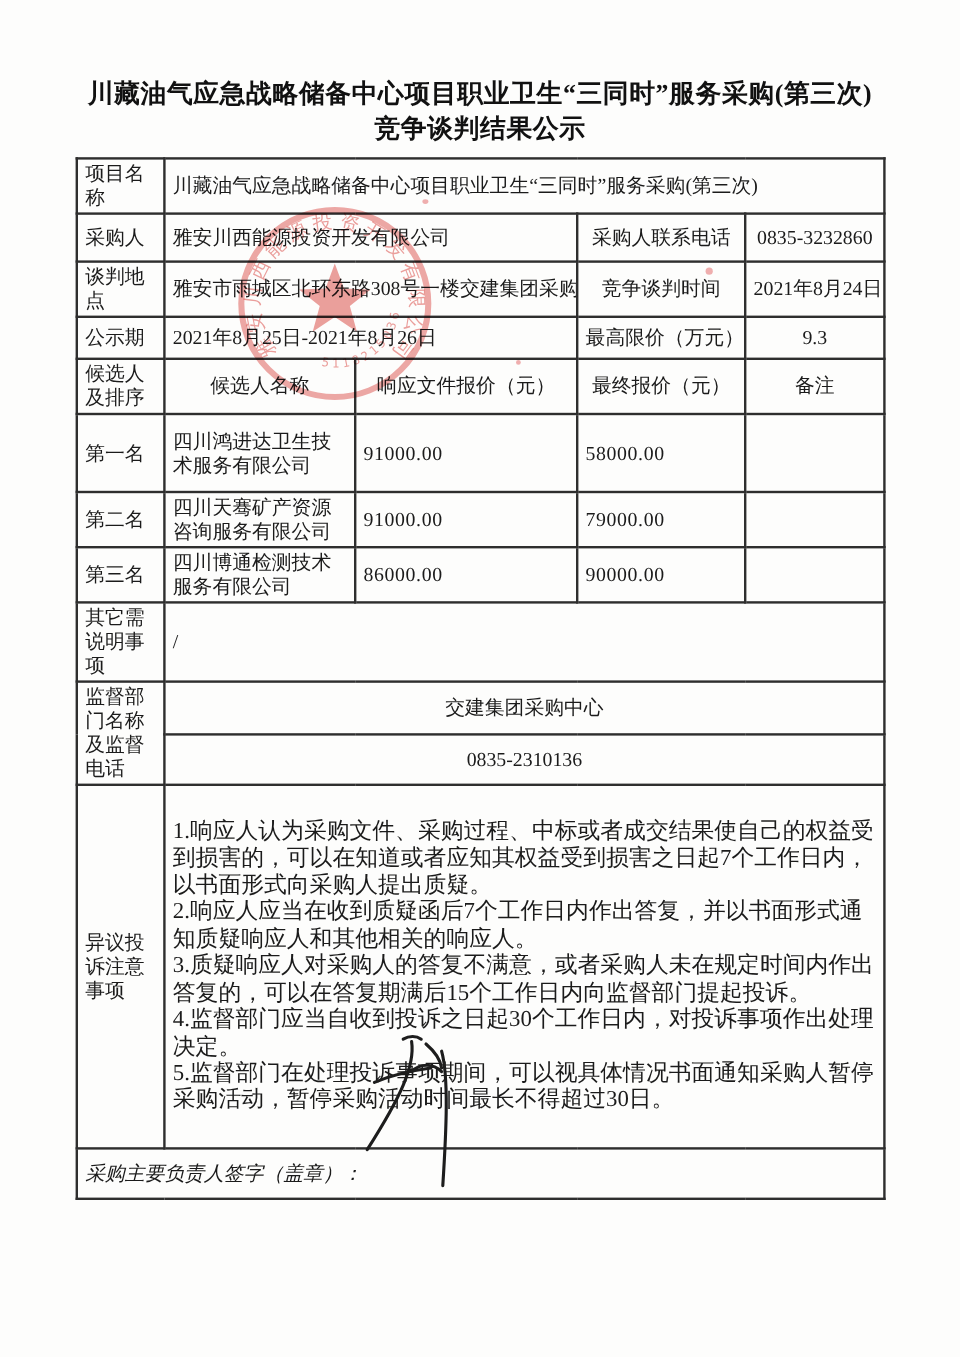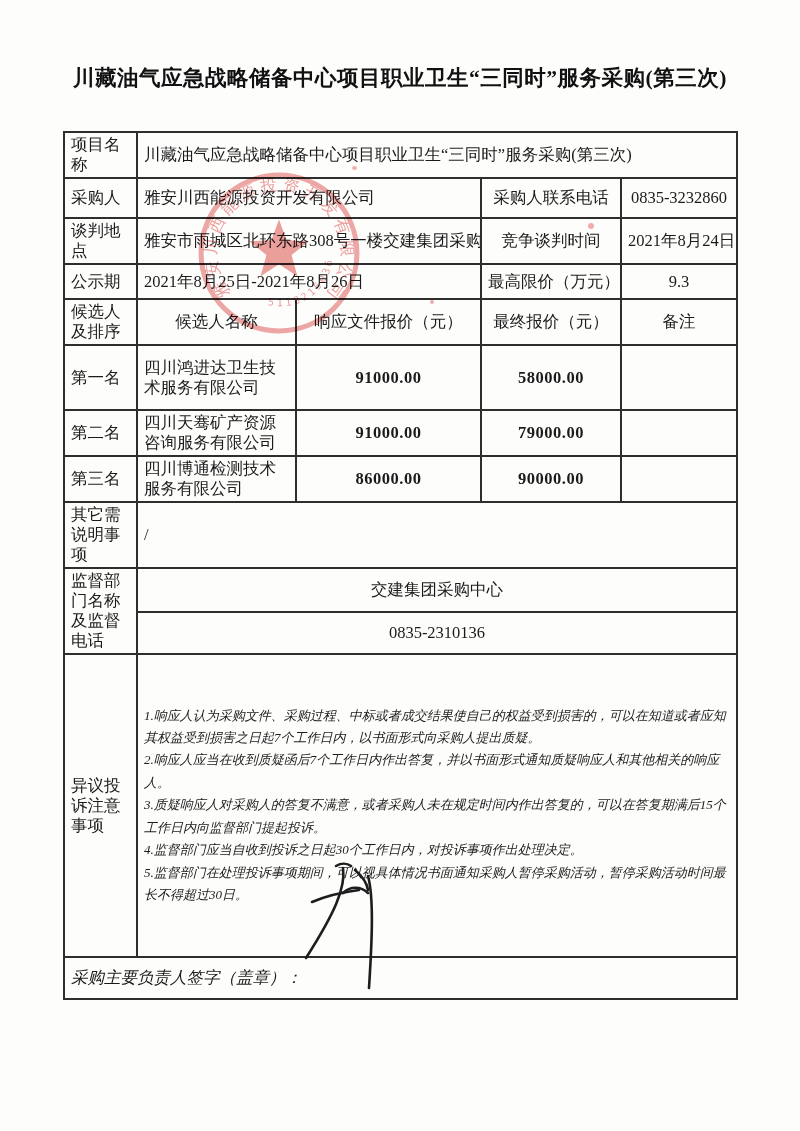--- a/index.html
+++ b/index.html
@@ -24,24 +24,24 @@
     padding:2px 6px;
     font-size:16.5px;line-height:20px;
     vertical-align:middle;
     overflow:hidden;
   }
   td.lbl{padding:2px 3px 2px 4px;}
   td.center{text-align:center;}
   td.nowrap{white-space:nowrap;}
   td.small{font-size:15.5px;}
   td.name{font-size:15px;line-height:19px;padding:2px 4px;}
-  td.price{font-size:16px;text-align:center;letter-spacing:.5px;font-weight:bold;}
+  td.price{font-size:16px;letter-spacing:.5px;}
   td.slash{padding-left:9px;font-size:18px;}
   td.longcell{padding:6px 10px 6px 12px;}
-  .longtext{font-size:13px;line-height:22.4px;text-align:left;font-style:italic;}
+  .longtext{font-size:19px;line-height:22.4px;text-align:left;}
   .sig-row td{font-size:16.5px;padding-left:7px;font-style:italic;}
   
   .seal{
     position:absolute;left:193px;top:167px;width:172px;height:172px;
     mix-blend-mode:multiply;pointer-events:none;
   }
   .speck{position:absolute;border-radius:50%;background:rgba(228,110,110,.55);}
   .speck1{left:352px;top:166px;width:5px;height:4px;}
   .speck2{left:588px;top:223px;width:6px;height:6px;}
   .speck3{left:430px;top:300px;width:4px;height:4px;}
@@ -51,20 +51,21 @@
     pointer-events:none;
   }
 </style>
 </head>
 <body>
 
 <div class="page">
 
   <div class="doc-title">
     <div>川藏油气应急战略储备中心项目职业卫生“三同时”服务采购(第三次)</div>
+    <div>竞争谈判结果公示</div>
   </div>
 
   <table class="results">
     <colgroup>
       <col style="width:73px">
         <col style="width:159px">
         <col style="width:185px">
         <col style="width:140px">
         <col style="width:116px">
     </colgroup>

